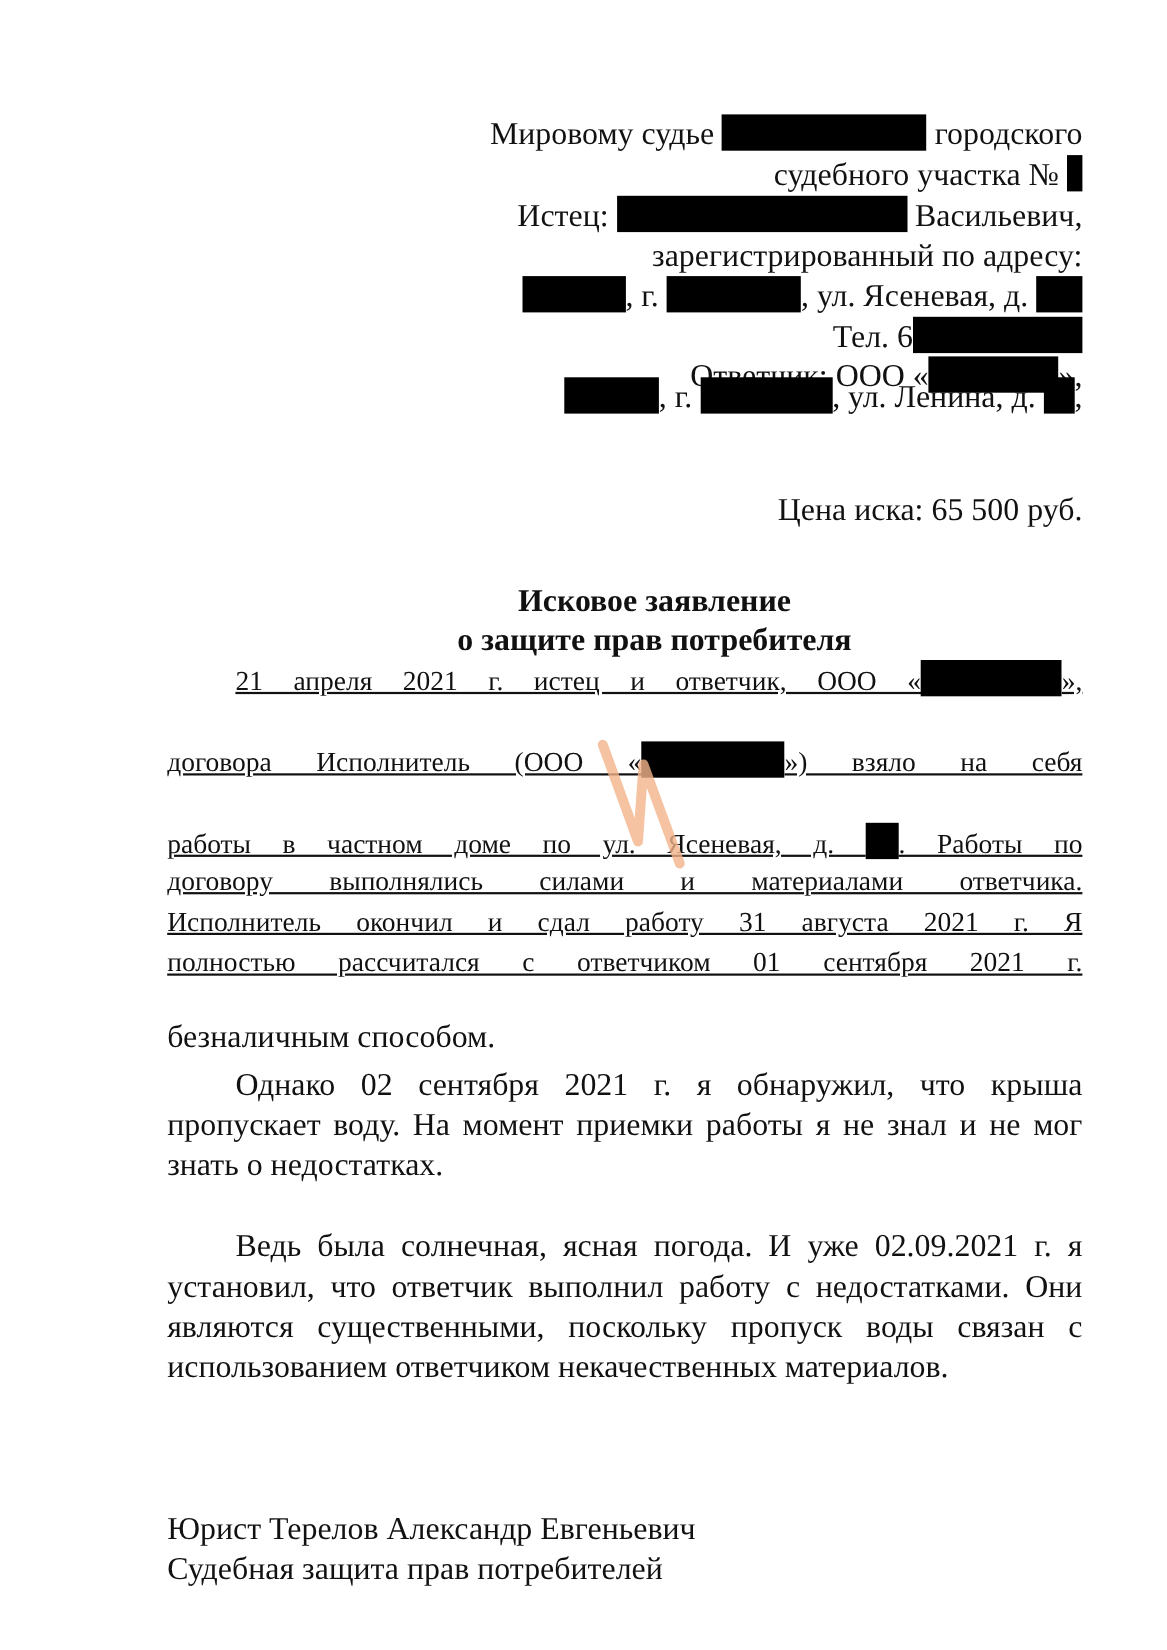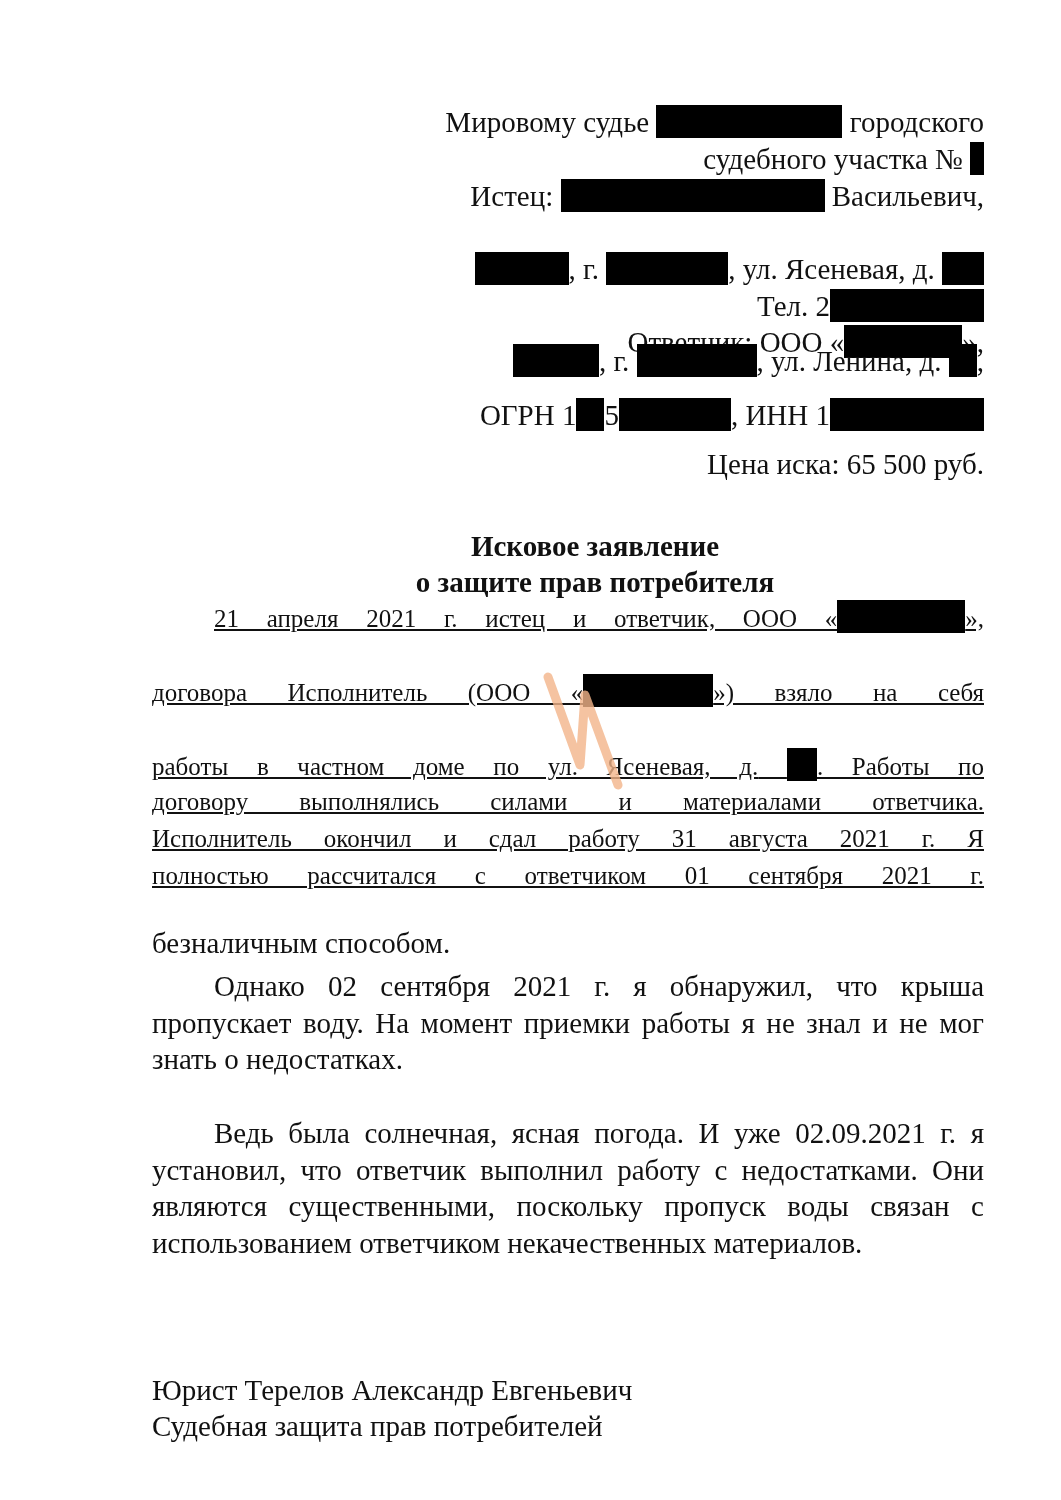--- a/index.html
+++ b/index.html
@@ -31,38 +31,38 @@
   </div>
   <div class="line r" style="top:141px">
     <span>судебного участка №</span>
     <span class="red" style="width:14px"></span>
   </div>
   <div class="line r" style="top:178px">
     <span>Истец:</span>
     <span class="red" style="width:264px"></span>
     <span>Васильевич,</span>
   </div>
+  <div class="line r" style="top:215px">
+    <span>зарегистрированный по адресу:</span>
+  </div>
   <div class="line r" style="top:251px">
     <span class="red" style="width:94px"></span><span>, г.</span>
     <span class="red" style="width:122px"></span><span>, ул. Ясеневая, д.</span>
     <span class="red" style="width:42px"></span>
   </div>
   <div class="line r" style="top:288px">
-    <span>Тел. 2</span><span class="red" style="width:154px"></span>
+    <span>Тел. 6</span><span class="red" style="width:154px"></span>
   </div>
   <div class="line r" style="top:324px">
     <span>Ответчик: ООО «</span><span class="red" style="width:118px"></span><span>»,</span>
   </div>
   <div class="line r" style="top:343px">
     <span class="red" style="width:86px"></span><span>, г.</span>
     <span class="red" style="width:120px"></span><span>, ул. Ленина, д.</span>
     <span class="red" style="width:28px"></span><span>,</span>
-  </div>
-  <div class="line r" style="top:397px">
-    <span>ОГРН 1</span><span class="red" style="width:28px"></span><span>5</span><span class="red" style="width:112px"></span><span>, ИНН 1</span><span class="red" style="width:154px"></span>
   </div>
   <div class="line r" style="top:446px">
     <span>Цена иска: 65 500 руб.</span>
   </div>
 
   <div class="title" style="top:528px">Исковое заявление</div>
   <div class="title" style="top:564px">о защите прав потребителя</div>
 
   <div class="j" style="top:600px; left:214px; width:770px">
     <span>21 апреля 2021 г. истец и ответчик, ООО «</span><span class="red" style="width:128px"></span><span>»,</span>

